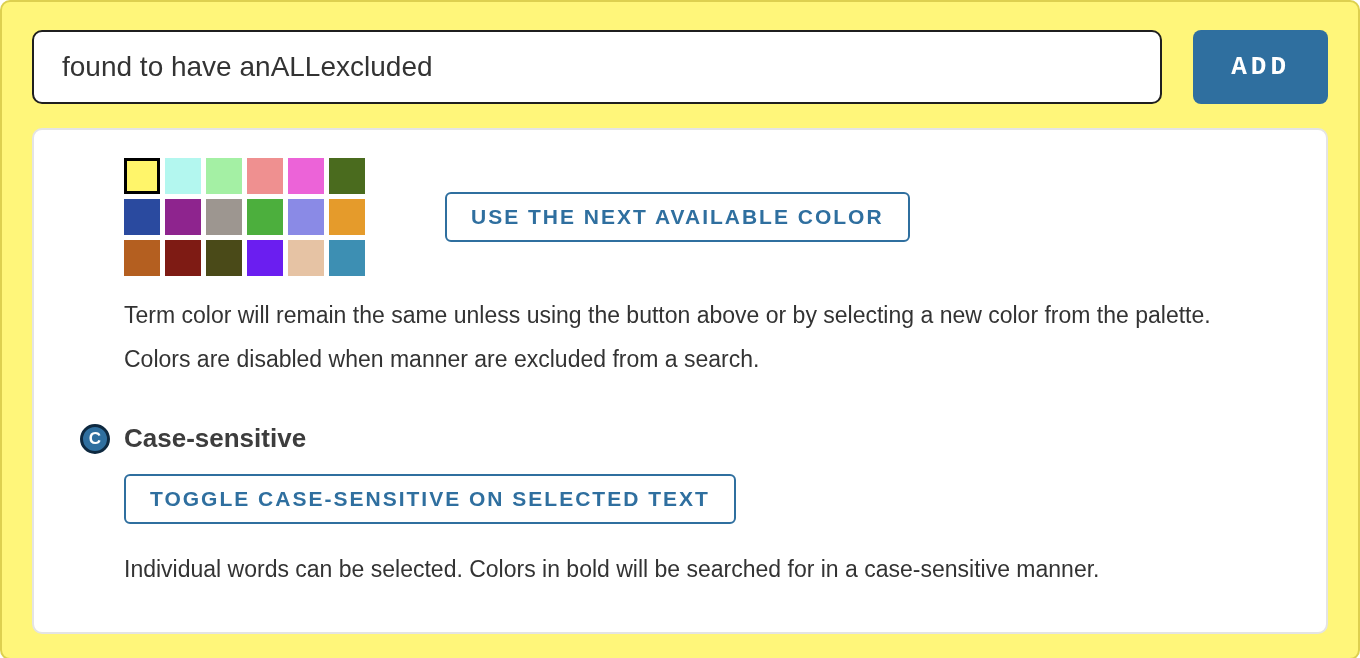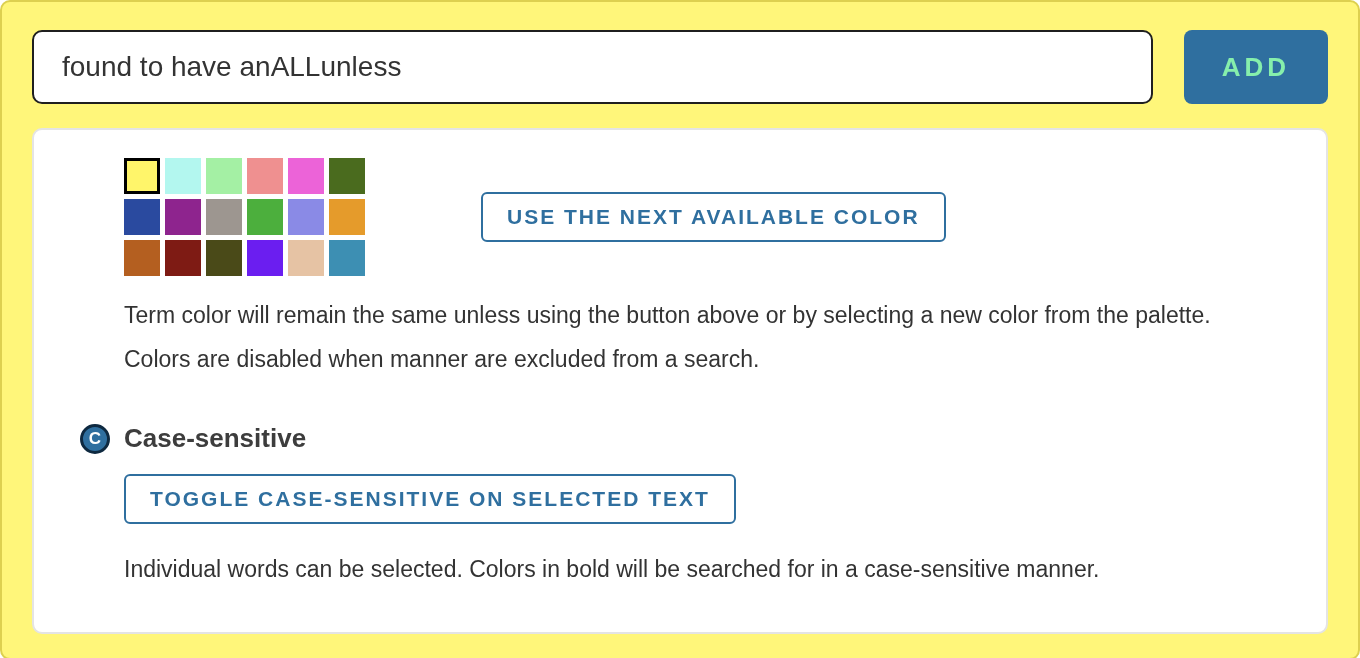--- a/index.html
+++ b/index.html
@@ -31,28 +31,29 @@
     border-radius: 10px;
     padding: 19px 28px;
     font-size: 28px;
     color: #333333;
     display: flex;
     align-items: center;
   }
   .term-input .bold { font-weight: 400; }
   .add-btn {
     background: #2f6f9f;
-    color: #86efac;
+    color: #ffffff;
     border: none;
     border-radius: 8px;
     font-size: 26px;
     font-weight: 600;
     letter-spacing: 4px;
     padding: 0 38px;
     cursor: pointer;
+    font-family: Liberation Mono, monospace;
   }
   .panel {
     background: #ffffff;
     border: 2px solid #e4e4e4;
     border-radius: 10px;
     margin-top: 24px;
     padding: 28px 46px 40px 46px;
   }
   .section-header {
     display: flex;
@@ -83,21 +84,21 @@
     font-size: 26px;
     font-weight: 700;
     color: #3d3d3d;
   }
   .section-body {
     padding-left: 44px;
   }
   .color-row {
     display: flex;
     align-items: center;
-    gap: 116px;
+    gap: 80px;
   }
   .palette {
     display: grid;
     grid-template-columns: repeat(6, 36px);
     grid-auto-rows: 36px;
     gap: 5px;
   }
   .swatch {
     width: 36px;
     height: 36px;
@@ -136,21 +137,21 @@
 </style>
 </head>
 <body>
 
 <div class="outer">
 
   <div class="top-row">
     <div class="term-input">
       <span>found to have an </span>
       <span class="bold">ALL</span>
-      <span> unless</span>
+      <span> excluded</span>
     </div>
     <button class="add-btn">ADD</button>
   </div>
 
   <div class="panel">
 
     <div>
       <div class="section-body">
         <div class="color-row">
           <div class="palette" id="palette">

